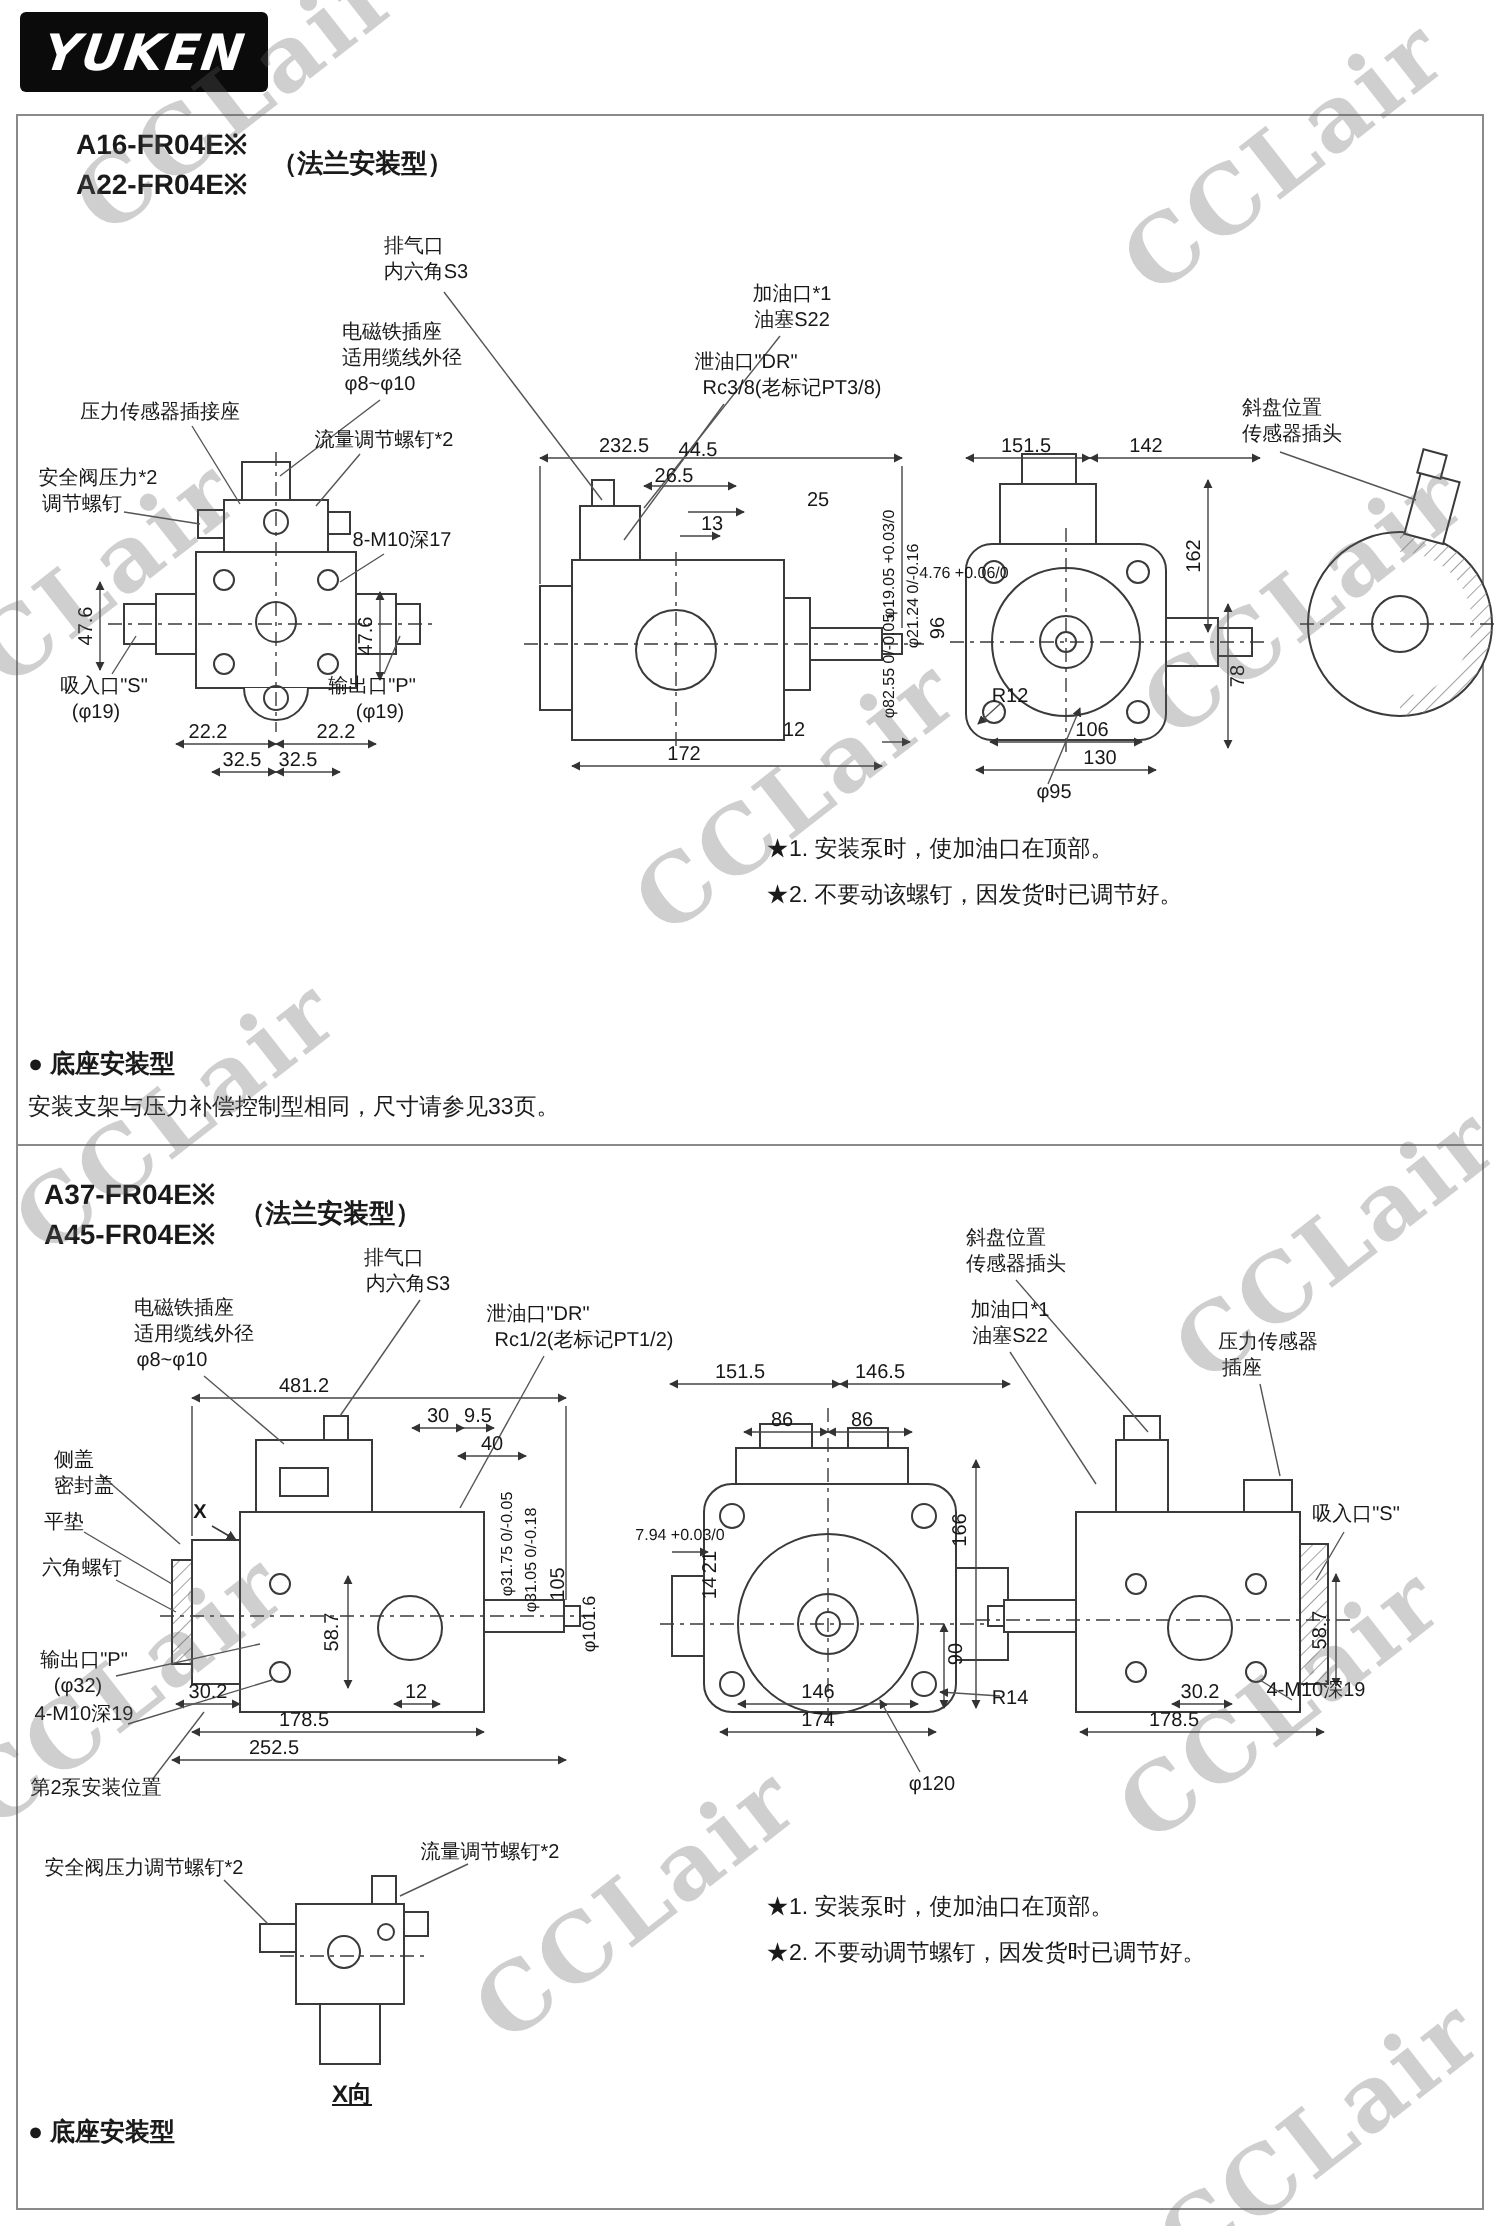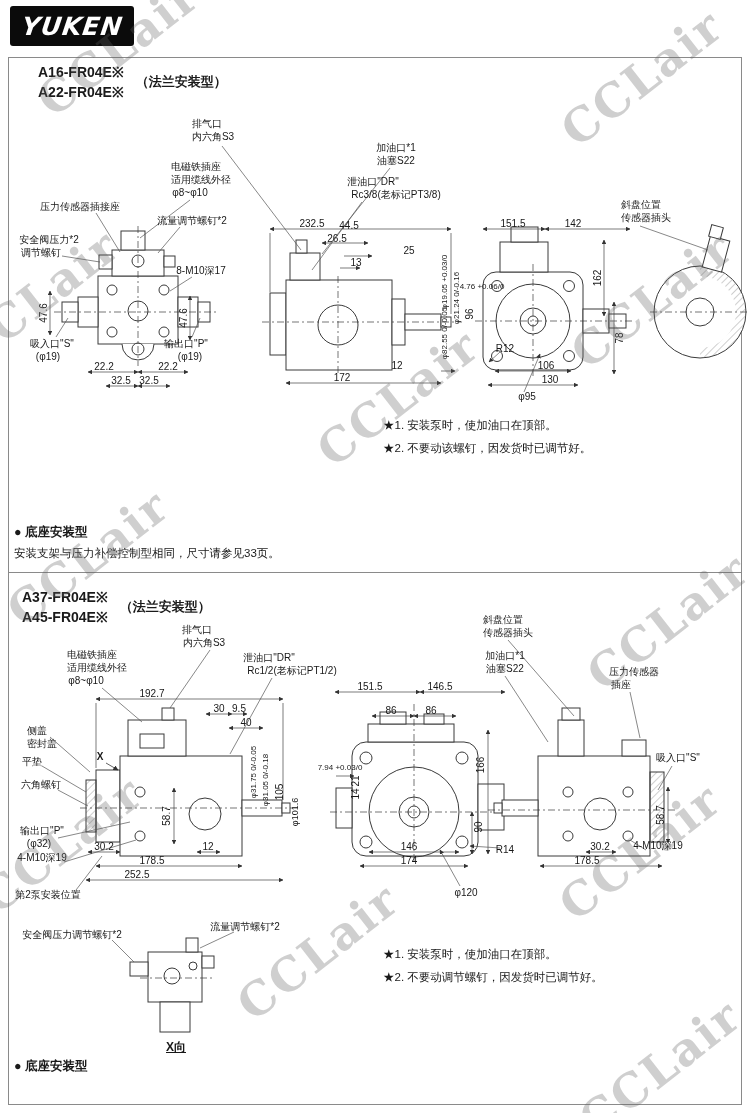--- a/index.html
+++ b/index.html
@@ -347,21 +347,21 @@
       <span class="lbl" style="left: 32px; top: 762px; font-size: 10px; transform: translate(-50%, -50%);">平垫</span>
       <span class="lbl" style="left: 41px; top: 785px; font-size: 10px; transform: translate(-50%, -50%);">六角螺钉</span>
       <span class="lbl" style="left: 42px; top: 831px; font-size: 10px; transform: translate(-50%, -50%);">输出口"P"</span>
       <span class="lbl" style="left: 39px; top: 844px; font-size: 10px; transform: translate(-50%, -50%);">(φ32)</span>
       <span class="lbl" style="left: 42px; top: 858px; font-size: 10px; transform: translate(-50%, -50%);">4-M10深19</span>
       <span class="lbl" style="left: 48px; top: 895px; font-size: 10px; transform: translate(-50%, -50%);">第2泵安装位置</span>
       <span class="lbl" style="left: 72px; top: 935px; font-size: 10px; transform: translate(-50%, -50%);">安全阀压力调节螺钉*2</span>
       <span class="lbl" style="left: 245px; top: 927px; font-size: 10px; transform: translate(-50%, -50%);">流量调节螺钉*2</span>
       <span class="lbl" style="left: 176px; top: 1047px; font-size: 12px; transform: translate(-50%, -50%); font-weight: bold; text-decoration: underline;">X向</span>
       <span class="lbl" style="left: 100px; top: 757px; font-size: 10px; transform: translate(-50%, -50%); font-weight: bold;">X</span>
-      <span class="lbl" style="left: 152px; top: 694px; font-size: 10px; transform: translate(-50%, -50%);">192.7</span>
+      <span class="lbl" style="left: 152px; top: 694px; font-size: 10px; transform: translate(-50%, -50%);">481.2</span>
       <span class="lbl" style="left: 219px; top: 709px; font-size: 10px; transform: translate(-50%, -50%);">30</span>
       <span class="lbl" style="left: 239px; top: 709px; font-size: 10px; transform: translate(-50%, -50%);">9.5</span>
       <span class="lbl" style="left: 246px; top: 723px; font-size: 10px; transform: translate(-50%, -50%);">40</span>
       <span class="lbl" style="left: 254px; top: 772px; font-size: 8px; transform: translate(-50%, -50%) rotate(-90deg);">φ31.75 0/-0.05</span>
       <span class="lbl" style="left: 266px; top: 780px; font-size: 8px; transform: translate(-50%, -50%) rotate(-90deg);">φ31.05 0/-0.18</span>
       <span class="lbl" style="left: 280px; top: 792px; font-size: 10px; transform: translate(-50%, -50%) rotate(-90deg);">105</span>
       <span class="lbl" style="left: 295px; top: 812px; font-size: 9px; transform: translate(-50%, -50%) rotate(-90deg);">φ101.6</span>
       <span class="lbl" style="left: 167px; top: 816px; font-size: 10px; transform: translate(-50%, -50%) rotate(-90deg);">58.7</span>
       <span class="lbl" style="left: 104px; top: 847px; font-size: 10px; transform: translate(-50%, -50%);">30.2</span>
       <span class="lbl" style="left: 208px; top: 847px; font-size: 10px; transform: translate(-50%, -50%);">12</span>

